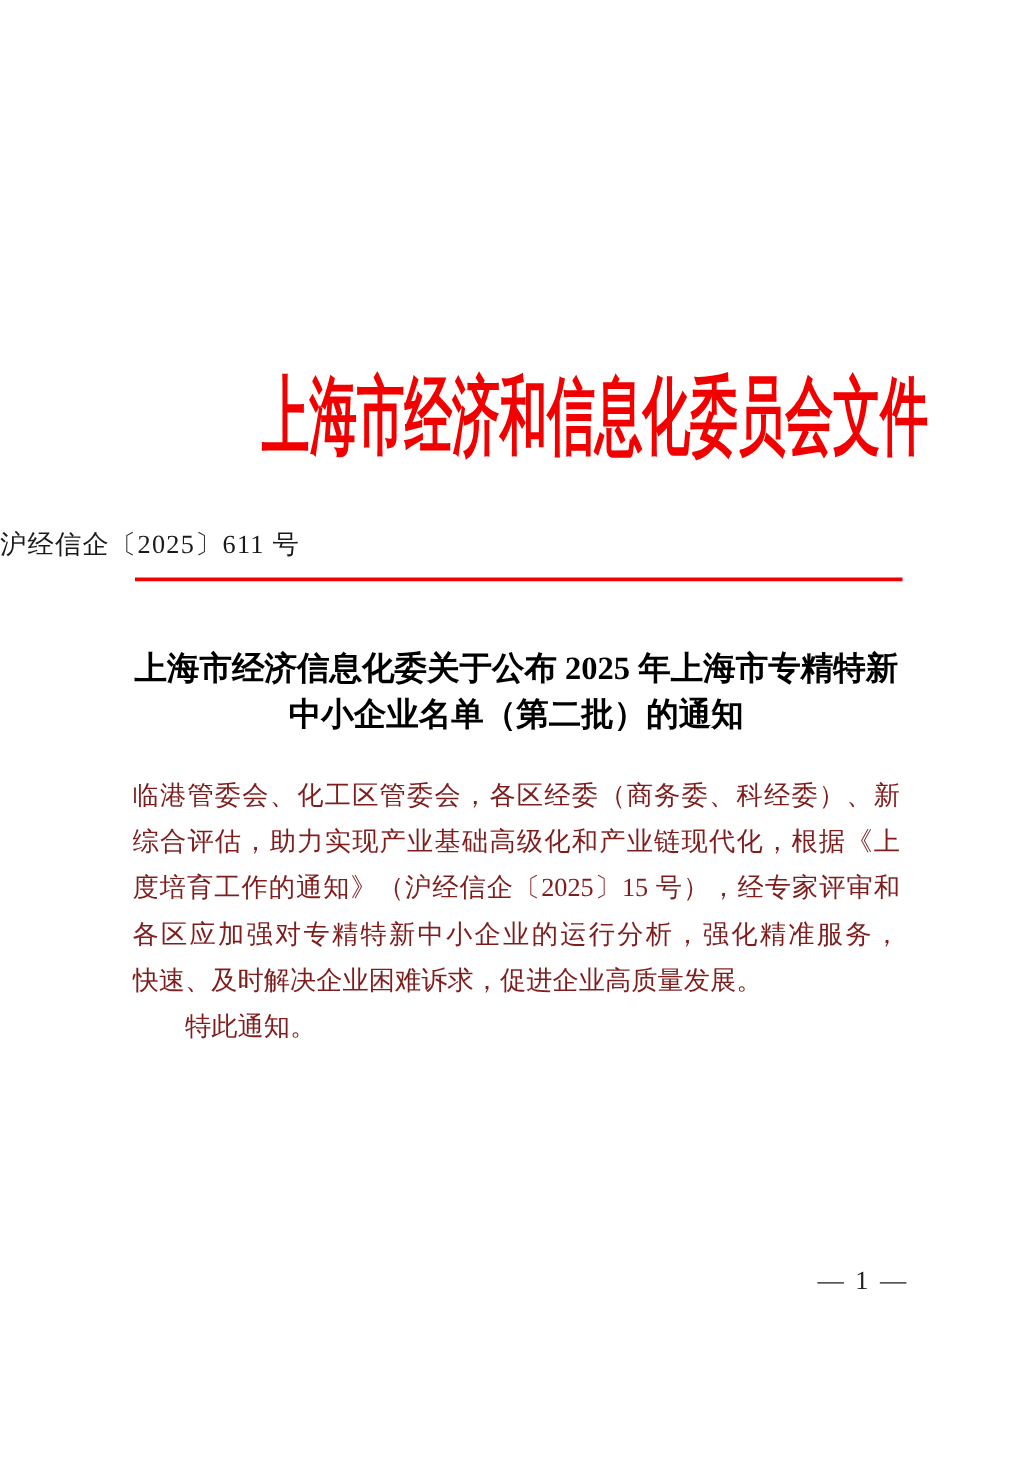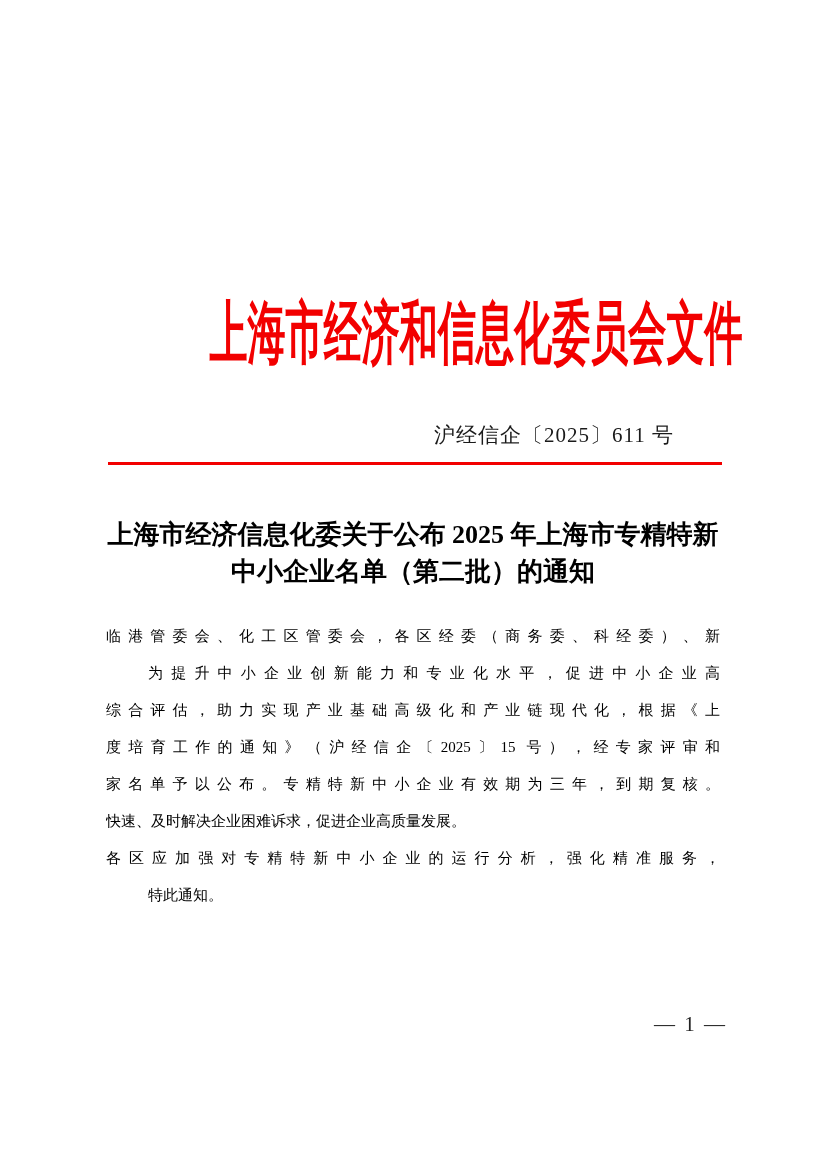--- a/index.html
+++ b/index.html
@@ -32,21 +32,21 @@
     color: #f20000;
     transform: scale(0.56, 1);
     transform-origin: 50% 50%;
     white-space: nowrap;
   }
   .doc-number {
     position: absolute;
     top: 420px;
     left: 0;
     width: 674px;
-    text-align: right;
+    text-align: left;
     font-size: 21px;
     line-height: 30px;
     letter-spacing: 1px;
     color: #1a1a1a;
     font-family: Liberation Serif, serif;
   }
   .red-rule {
     position: absolute;
     top: 462px;
     left: 108px;
@@ -67,23 +67,23 @@
     color: #000000;
   }
   .doc-title .t-line {
     display: block;
   }
   .body-block {
     position: absolute;
     top: 618px;
     left: 106px;
     width: 614px;
-    font-size: 15px;
+    font-size: 21px;
     line-height: 37px;
-    color: #000000;
+    color: #7f1d1d;
   }
   .body-line {
     height: 37px;
     overflow: hidden;
     white-space: normal;
   }
   .j {
     text-align: justify;
     text-align-last: justify;
     text-justify: inter-character;
@@ -115,24 +115,22 @@
 
   <div class="red-rule"></div>
 
   <h1 class="doc-title">
     <span class="t-line">上海市经济信息化委关于公布 2025 年上海市专精特新</span>
     <span class="t-line">中小企业名单（第二批）的通知</span>
   </h1>
 
   <div class="body-block">
     <div class="body-line j">临港管委会、化工区管委会，各区经委（商务委、科经委）、新</div>
-    <div class="body-line j indent">为提升中小企业创新能力和专业化水平，促进中小企业高</div>
     <div class="body-line j">综合评估，助力实现产业基础高级化和产业链现代化，根据《上</div>
     <div class="body-line j">度培育工作的通知》（沪经信企〔2025〕15 号），经专家评审和</div>
-    <div class="body-line j">家名单予以公布。专精特新中小企业有效期为三年，到期复核。</div>
+    <div class="body-line j">各区应加强对专精特新中小企业的运行分析，强化精准服务，</div>
     <div class="body-line">快速、及时解决企业困难诉求，促进企业高质量发展。</div>
-    <div class="body-line j">各区应加强对专精特新中小企业的运行分析，强化精准服务，</div>
     <div class="body-line indent">特此通知。</div>
   </div>
 
   <div class="page-number">— 1 —</div>
 
 </div>
 
 </body></html>

